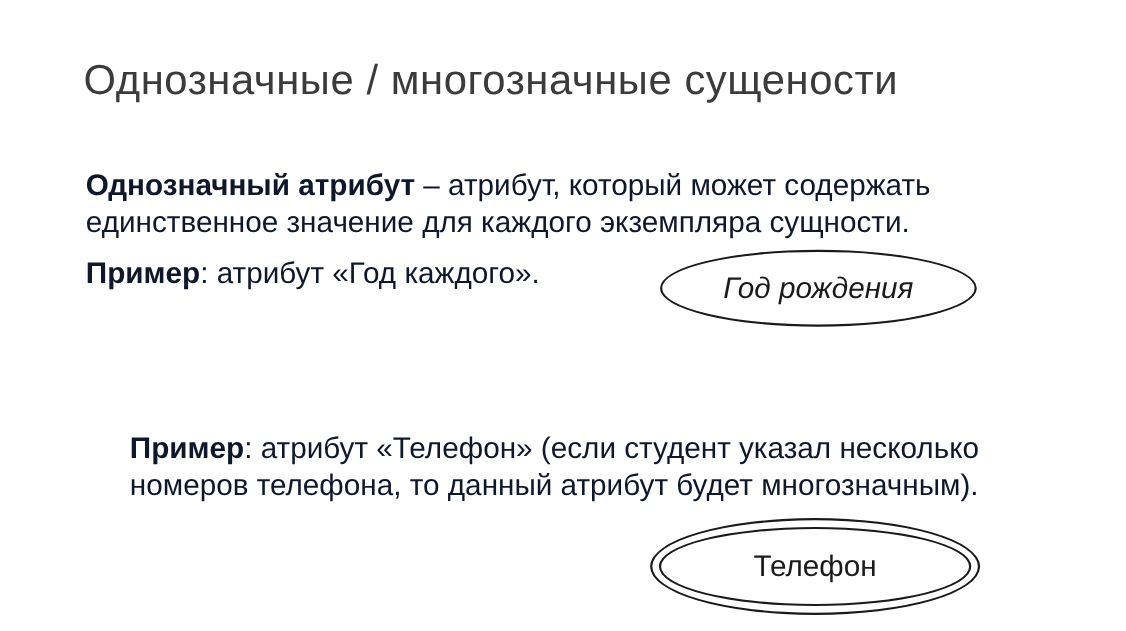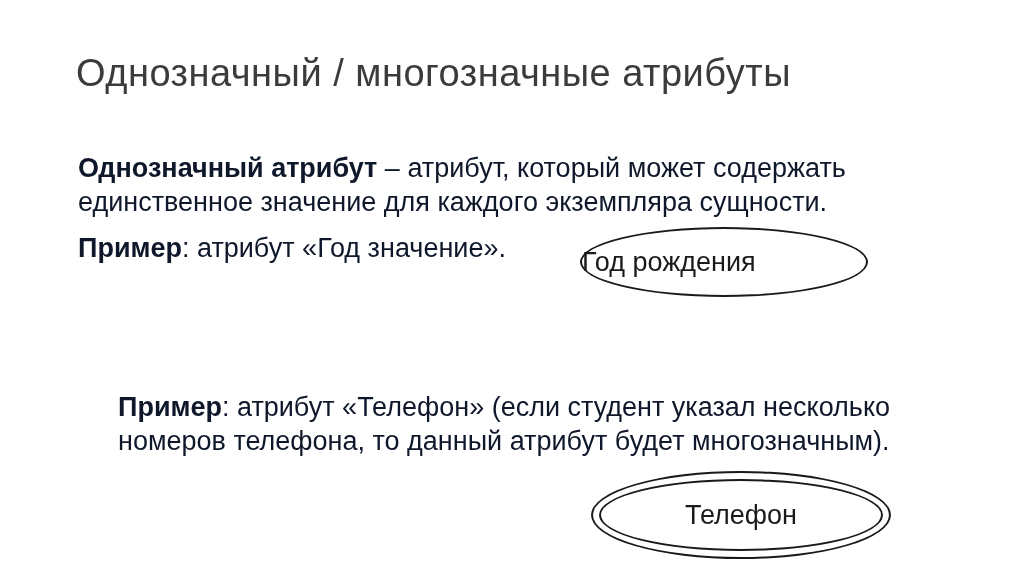--- a/index.html
+++ b/index.html
@@ -38,29 +38,31 @@
     color: #0f172a;
   }
   .para strong { font-weight: 700; }
   .p1 { top: 151px; }
   .p2 { top: 231px; }
   .p3 { top: 313px; }
   .p4 { top: 390px; margin-left: 40px; }
 
   .ellipse-single {
     position: absolute;
-    left: 580px;
+    left: 600px;
     top: 227px;
     width: 288px;
     height: 70px;
     border: 2.5px solid #1a1a1a;
     border-radius: 50%;
     display: flex;
     align-items: center;
+    justify-content: center;
     box-sizing: border-box;
+    font-style: italic;
   }
   .ellipse-double-outer {
     position: absolute;
     left: 591px;
     top: 471px;
     width: 300px;
     height: 88px;
     border: 2.5px solid #1a1a1a;
     border-radius: 50%;
     box-sizing: border-box;
@@ -81,26 +83,26 @@
     font-size: 27px;
     color: #1a1a1a;
     white-space: nowrap;
   }
 </style>
 </head>
 <body>
 
 <div class="slide">
 
-  <h1 class="title">Однозначный / многозначные атрибуты</h1>
+  <h1 class="title">Однозначные / многозначные сущености</h1>
 
   <p class="para p1"><strong>Однозначный атрибут</strong><span> – атрибут, который может содержать
 единственное значение для каждого экземпляра сущности.</span></p>
 
-  <p class="para p2"><strong>Пример</strong><span>: атрибут «Год значение».</span></p>
+  <p class="para p2"><strong>Пример</strong><span>: атрибут «Год каждого».</span></p>
 
   <div class="ellipse-single">
     <span class="shape-label">Год рождения</span>
   </div>
 
 
   <p class="para p4"><strong>Пример</strong><span>: атрибут «Телефон» (если студент указал несколько
 номеров телефона, то данный атрибут будет многозначным).</span></p>
 
   <div class="ellipse-double-outer">

